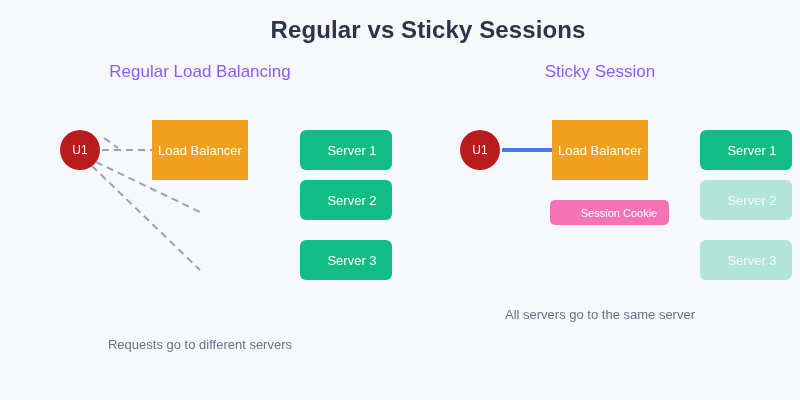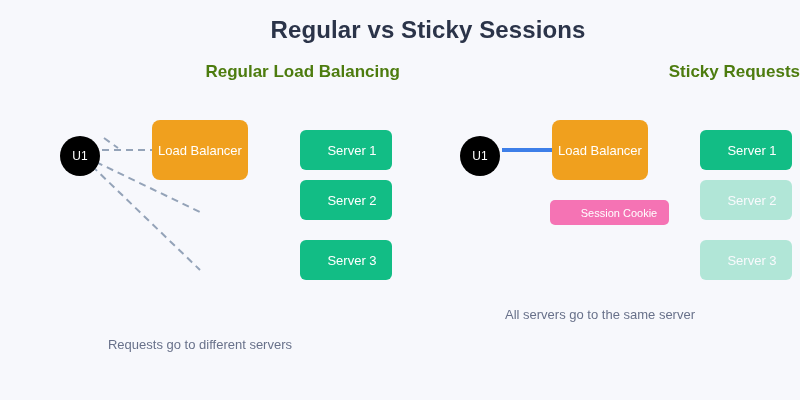--- a/index.html
+++ b/index.html
@@ -29,60 +29,60 @@
     font-weight: bold;
     color: #2b3449;
     letter-spacing: 0.1px;
     padding-left: 28px;
   }
   
   .panel-heading {
     position: absolute;
     top: 62px;
     width: 400px;
-    text-align: right;
+    text-align: center;
     font-size: 17px;
-    font-weight: bold;
-    color: #4d7c0f;
+    font-weight: normal;
+    color: #8b5cf6;
   }
   #heading-left  { left: 0; }
   #heading-right { left: 400px; }
   
   .panel-caption {
     position: absolute;
     top: 307px;
     width: 400px;
     text-align: center;
     font-size: 13px;
     color: #68718a;
   }
   #caption-left  { left: 0; margin-top: 30px; }
   #caption-right { left: 400px; }
   
   .user-node {
     position: absolute;
     width: 40px;
     height: 40px;
     border-radius: 50%;
-    background: #000000;
+    background: #b91c1c;
     color: #ffffff;
     font-size: 12px;
     display: flex;
     align-items: center;
     justify-content: center;
-    top: 136px;
+    top: 130px;
   }
   #user-left  { left: 60px; }
   #user-right { left: 460px; }
   
   .lb-node {
     position: absolute;
     width: 96px;
     height: 60px;
-    border-radius: 8px;
+    border-radius: 0;
     background: #f0a01e;
     color: #ffffff;
     font-size: 13px;
     display: flex;
     align-items: center;
     justify-content: center;
     top: 120px;
   }
   #lb-left  { left: 152px; }
   #lb-right { left: 552px; }
@@ -135,21 +135,21 @@
 </style>
 </head>
 <body>
 
 <div id="canvas">
 
   <div id="main-title">Regular vs Sticky Sessions</div>
 
   <div class="panel-heading" id="heading-left">Regular Load Balancing</div>
 
-  <div class="panel-heading" id="heading-right">Sticky Requests</div>
+  <div class="panel-heading" id="heading-right">Sticky Session</div>
 
   <svg id="connectors" viewBox="0 0 800 400" xmlns="http://www.w3.org/2000/svg">
 
     <line x1="102" y1="150" x2="152" y2="150" stroke="#94a3b8" stroke-width="2" stroke-dasharray="7 5"></line>
     <line x1="96" y1="162" x2="200" y2="212" stroke="#94a3b8" stroke-width="2" stroke-dasharray="7 5"></line>
     <line x1="92" y1="166" x2="200" y2="270" stroke="#94a3b8" stroke-width="2" stroke-dasharray="7 5"></line>
     <line x1="104" y1="138" x2="118" y2="148" stroke="#94a3b8" stroke-width="2" stroke-dasharray="7 5"></line>
 
     <line x1="502" y1="150" x2="552" y2="150" stroke="#3d7fe8" stroke-width="4"></line>
   </svg>

